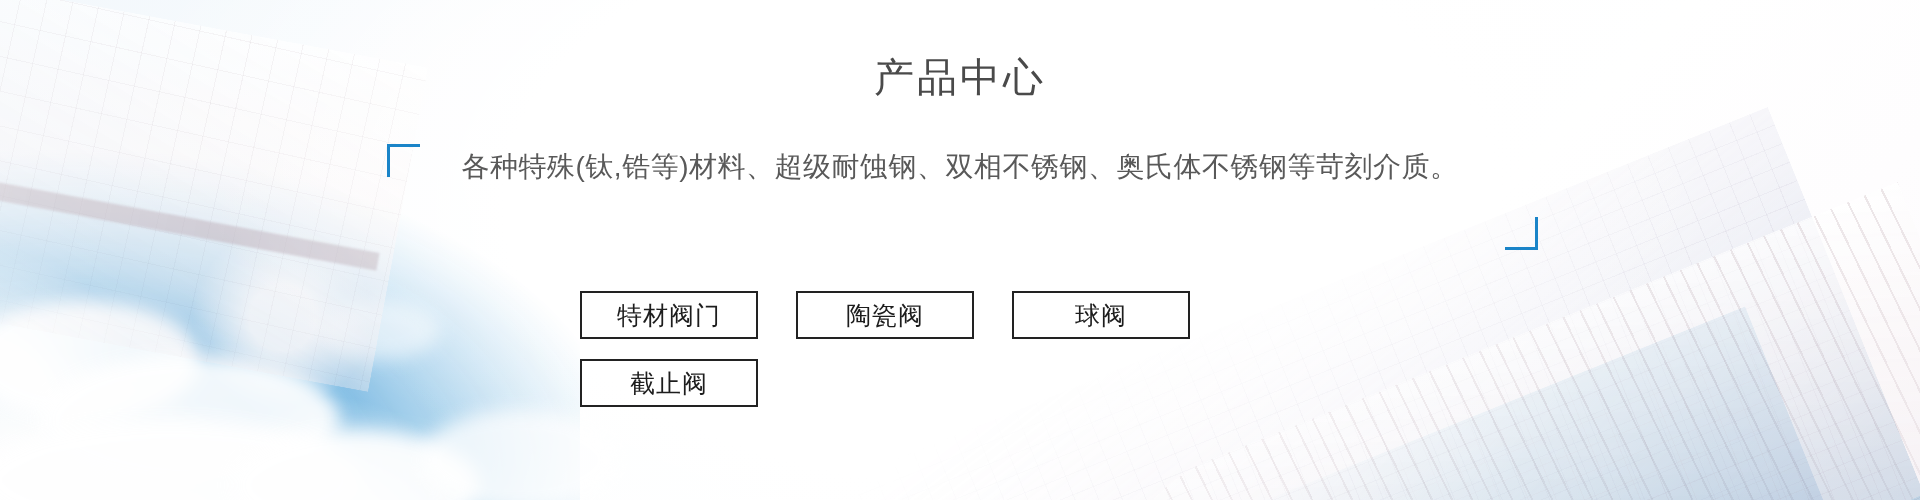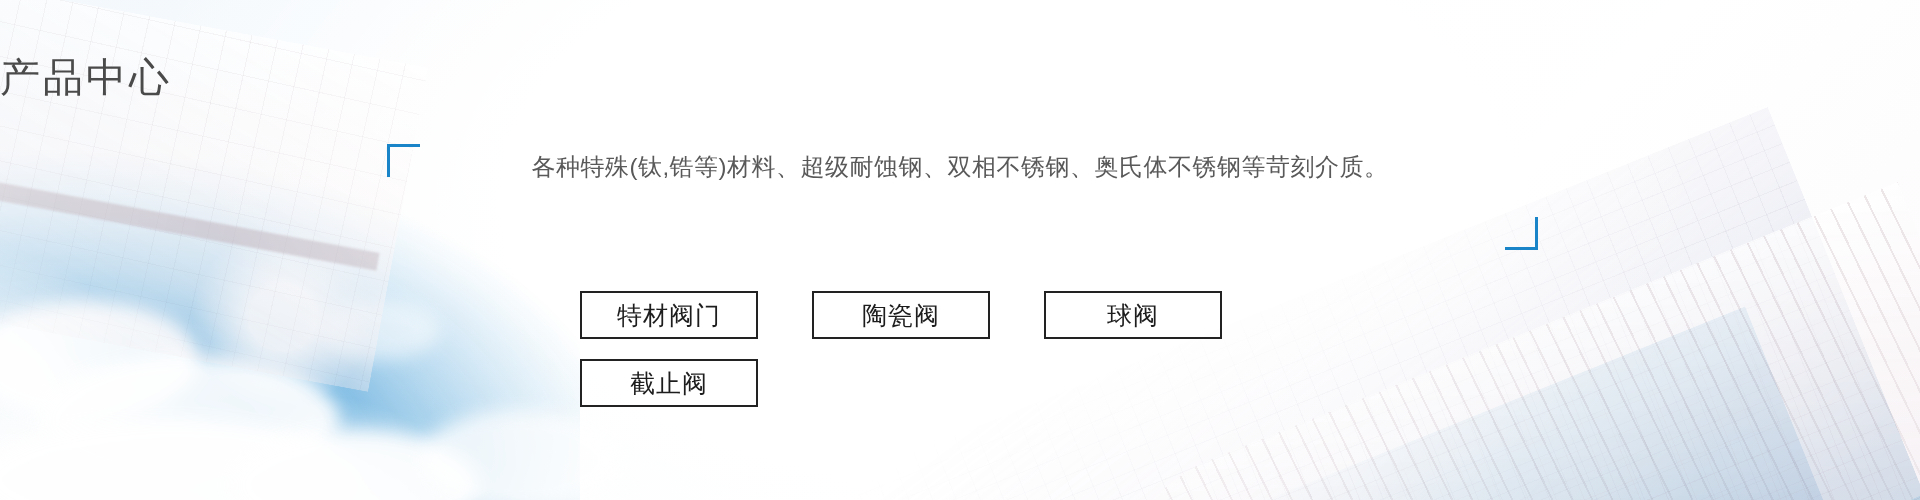--- a/index.html
+++ b/index.html
@@ -152,21 +152,21 @@
     position: relative;
     width: 1920px;
     height: 500px;
   }
 
   .page-title {
     position: absolute;
     left: 0;
     right: 0;
     top: 50px;
-    text-align: left;
+    text-align: center;
     font-size: 40px;
     line-height: 54px;
     color: #4a4a4a;
     letter-spacing: 3px;
     font-weight: 400;
   }
 
   .corner {
     position: absolute;
     width: 30px;
@@ -185,37 +185,37 @@
     height: 30px;
     border-right: 3px solid #1a84c8;
     border-bottom: 3px solid #1a84c8;
   }
 
   .desc {
     position: absolute;
     left: 0;
     right: 0;
     text-align: center;
-    font-size: 24px;
+    font-size: 28px;
     line-height: 34px;
     color: #595959;
     letter-spacing: 0.5px;
   }
   .desc-1 { top: 150px; }
   .desc-2 { top: 203px; }
 
   .tags {
     position: absolute;
     left: 50%;
     transform: translateX(-50%);
     top: 291px;
     width: 760px;
     display: flex;
     flex-wrap: wrap;
-    gap: 20px 54px;
+    gap: 20px 38px;
   }
   .tag {
     width: 178px;
     height: 48px;
     box-sizing: border-box;
     border: 2px solid #222222;
     background: transparent;
     color: #1d1d1d;
     font-size: 25px;
     line-height: 44px;

